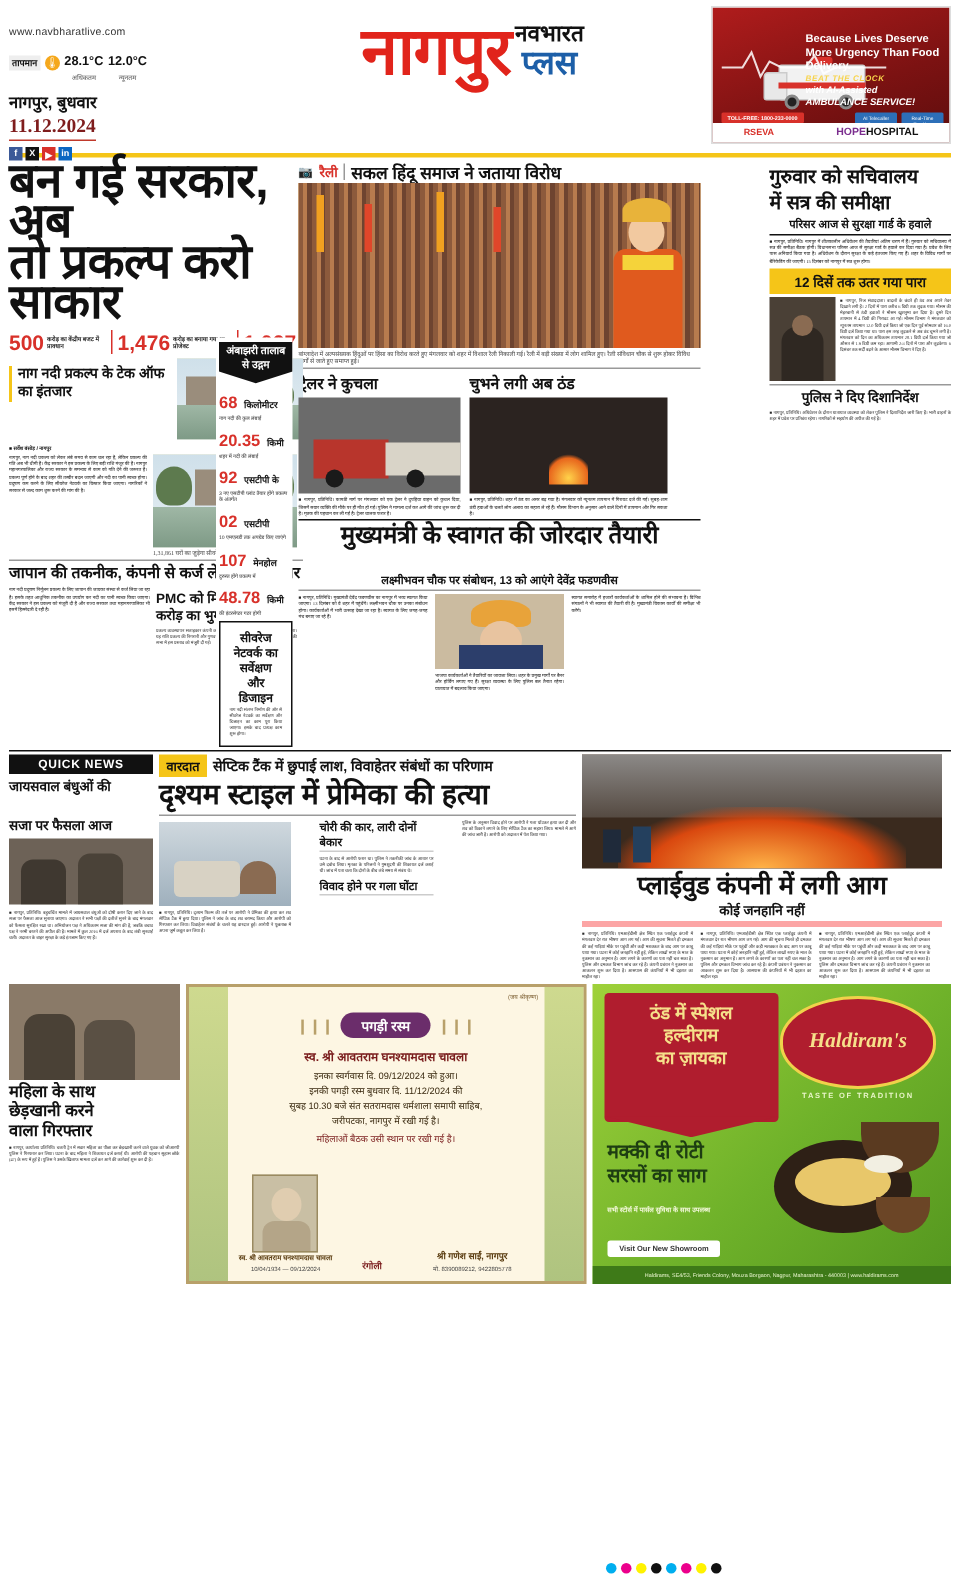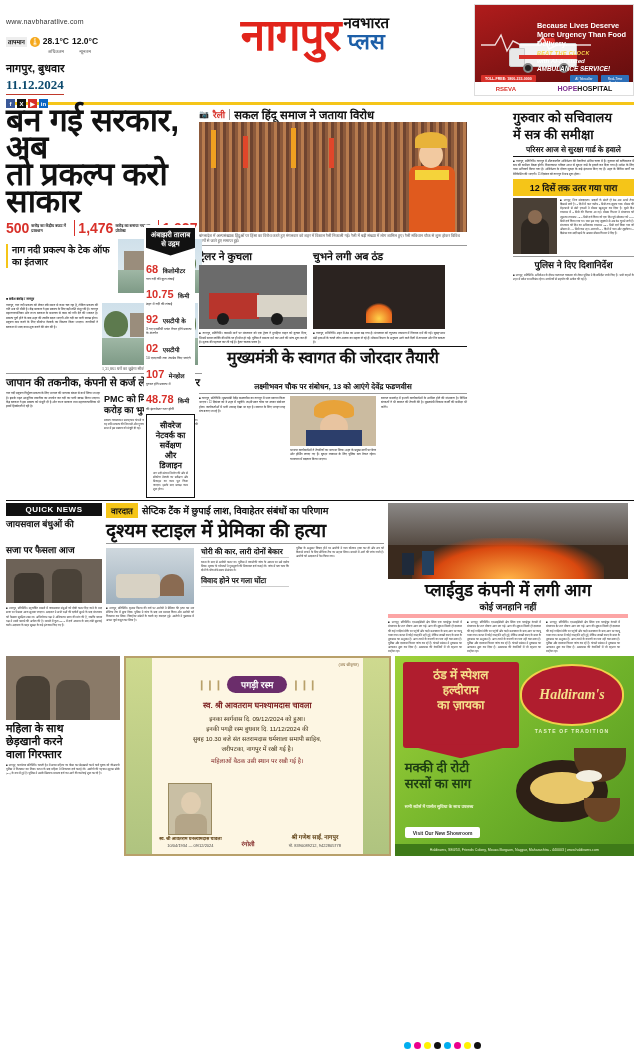--- a/index.html
+++ b/index.html
@@ -20,21 +20,21 @@
   .mh-left { width:150px; padding-top:14px; }
   .site-url { font-size:7px; color:#333; letter-spacing:.2px; }
   .temp-row { display:flex; align-items:center; gap:3px; margin-top:5px; }
   .temp-label { font-size:6px; font-weight:bold; background:#eee; padding:1px 2px; }
   .thermo { width:10px; height:10px; border-radius:50%; background:#f5a81c;
             display:flex; align-items:center; justify-content:center; color:#fff;
             font-size:7px; }
   .temp-val { font-size:8.5px; font-weight:bold; color:#111; }
   .temp-sub { font-size:4.5px; color:#555; text-align:center; display:block; }
   .mh-city { font-size:11px; font-weight:bold; margin-top:6px; }
-  .mh-date { font-size:13px; font-weight:bold; color:#0c4a6e;
+  .mh-date { font-size:13px; font-weight:bold; color:#7f1d1d;
              font-family:"Liberation Serif", serif; border-bottom:1.5px solid #c0392b;
              display:inline-block; padding-bottom:1px; }
   .social { display:flex; gap:2px; margin-top:4px; }
   .social span { width:9px; height:9px; font-size:6px; color:#fff;
                  display:flex; align-items:center; justify-content:center; font-weight:bold; }
 
   .mh-logo { flex:1; text-align:center; padding-top:10px; }
   .logo-wrap { display:inline-flex; align-items:flex-end; gap:3px; }
   .logo-main { font-size:44px; font-weight:bold; color:#e1241b; line-height:.95;
                font-family:"Liberation Sans", sans-serif; letter-spacing:-1px; }
@@ -379,21 +379,21 @@
       <div class="talab-ribbon">
         <span>अंबाझरी तालाब</span><br>
         <span>से उद्गम</span>
       </div>
       <div class="vstat">
         <span class="vstat-n">68</span>
         <span class="vstat-u">किलोमीटर</span>
         <div class="vstat-d">नाग नदी की कुल लंबाई</div>
       </div>
       <div class="vstat">
-        <span class="vstat-n">10.75</span>
+        <span class="vstat-n">20.35</span>
         <span class="vstat-u">किमी</span>
         <div class="vstat-d">शहर में नदी की लंबाई</div>
       </div>
       <div class="vstat">
         <span class="vstat-n">92</span>
         <span class="vstat-u">एसटीपी के</span>
         <div class="vstat-d">3 नए एसटीपी प्लांट तैयार होंगे प्रकल्प के अंतर्गत</div>
       </div>
       <div class="vstat">
         <span class="vstat-n">02</span>
@@ -518,21 +518,21 @@
       <div class="copy sm">■ नागपुर, प्रतिनिधि। बहुचर्चित मामले में जायसवाल बंधुओं को दोषी करार दिए जाने के बाद सजा पर फैसला आज सुनाया जाएगा। अदालत ने सभी पक्षों की दलीलें सुनने के बाद मंगलवार को फैसला सुरक्षित रखा था। अभियोजन पक्ष ने अधिकतम सजा की मांग की है, जबकि बचाव पक्ष ने नरमी बरतने की अपील की है। मामले में कुल 2016 में दर्ज अपराध के बाद लंबी सुनवाई चली। अदालत के बाहर सुरक्षा के कड़े इंतजाम किए गए हैं।</div>
     </div>
 
     <div style="width:278px;">
       <div class="vard-row">
         <span class="vard-tag">वारदात</span>
         <span class="vard-txt">सेप्टिक टैंक में छुपाई लाश, विवाहेतर संबंधों का परिणाम</span>
       </div>
       <div class="big-head">दृश्यम स्टाइल में प्रेमिका की हत्या</div>
       <div class="rule-t"></div>
-      <div style="display:flex;gap:7px;">
+      <div style="display:flex;gap:19px;">
         <div style="width:88px;">
           <div class="inner-photo" style="float:none;width:88px;height:56px;">
             <div style="position:absolute;inset:0;background:linear-gradient(#cfd8de,#9fb0bd);"></div>
             <div style="position:absolute;left:10px;bottom:6px;width:44px;height:24px;background:#d8d2c4;border-radius:4px;"></div>
             <div style="position:absolute;left:54px;bottom:8px;width:24px;height:22px;background:#8a6b52;border-radius:50% 50% 0 0;"></div>
           </div>
           <div class="copy sm" style="margin-top:2px;">■ नागपुर, प्रतिनिधि। दृश्यम फिल्म की तर्ज पर आरोपी ने प्रेमिका की हत्या कर शव सेप्टिक टैंक में छुपा दिया। पुलिस ने जांच के बाद शव बरामद किया और आरोपी को गिरफ्तार कर लिया। विवाहेतर संबंधों के चलते यह वारदात हुई। आरोपी ने पूछताछ में अपना जुर्म कबूल कर लिया है।</div>
         </div>
         <div style="width:88px;">
           <div style="font-size:7.5px;font-weight:bold;border-bottom:1px solid #ccc;padding-bottom:1px;">चोरी की कार, लारी दोनों बेकार</div>

